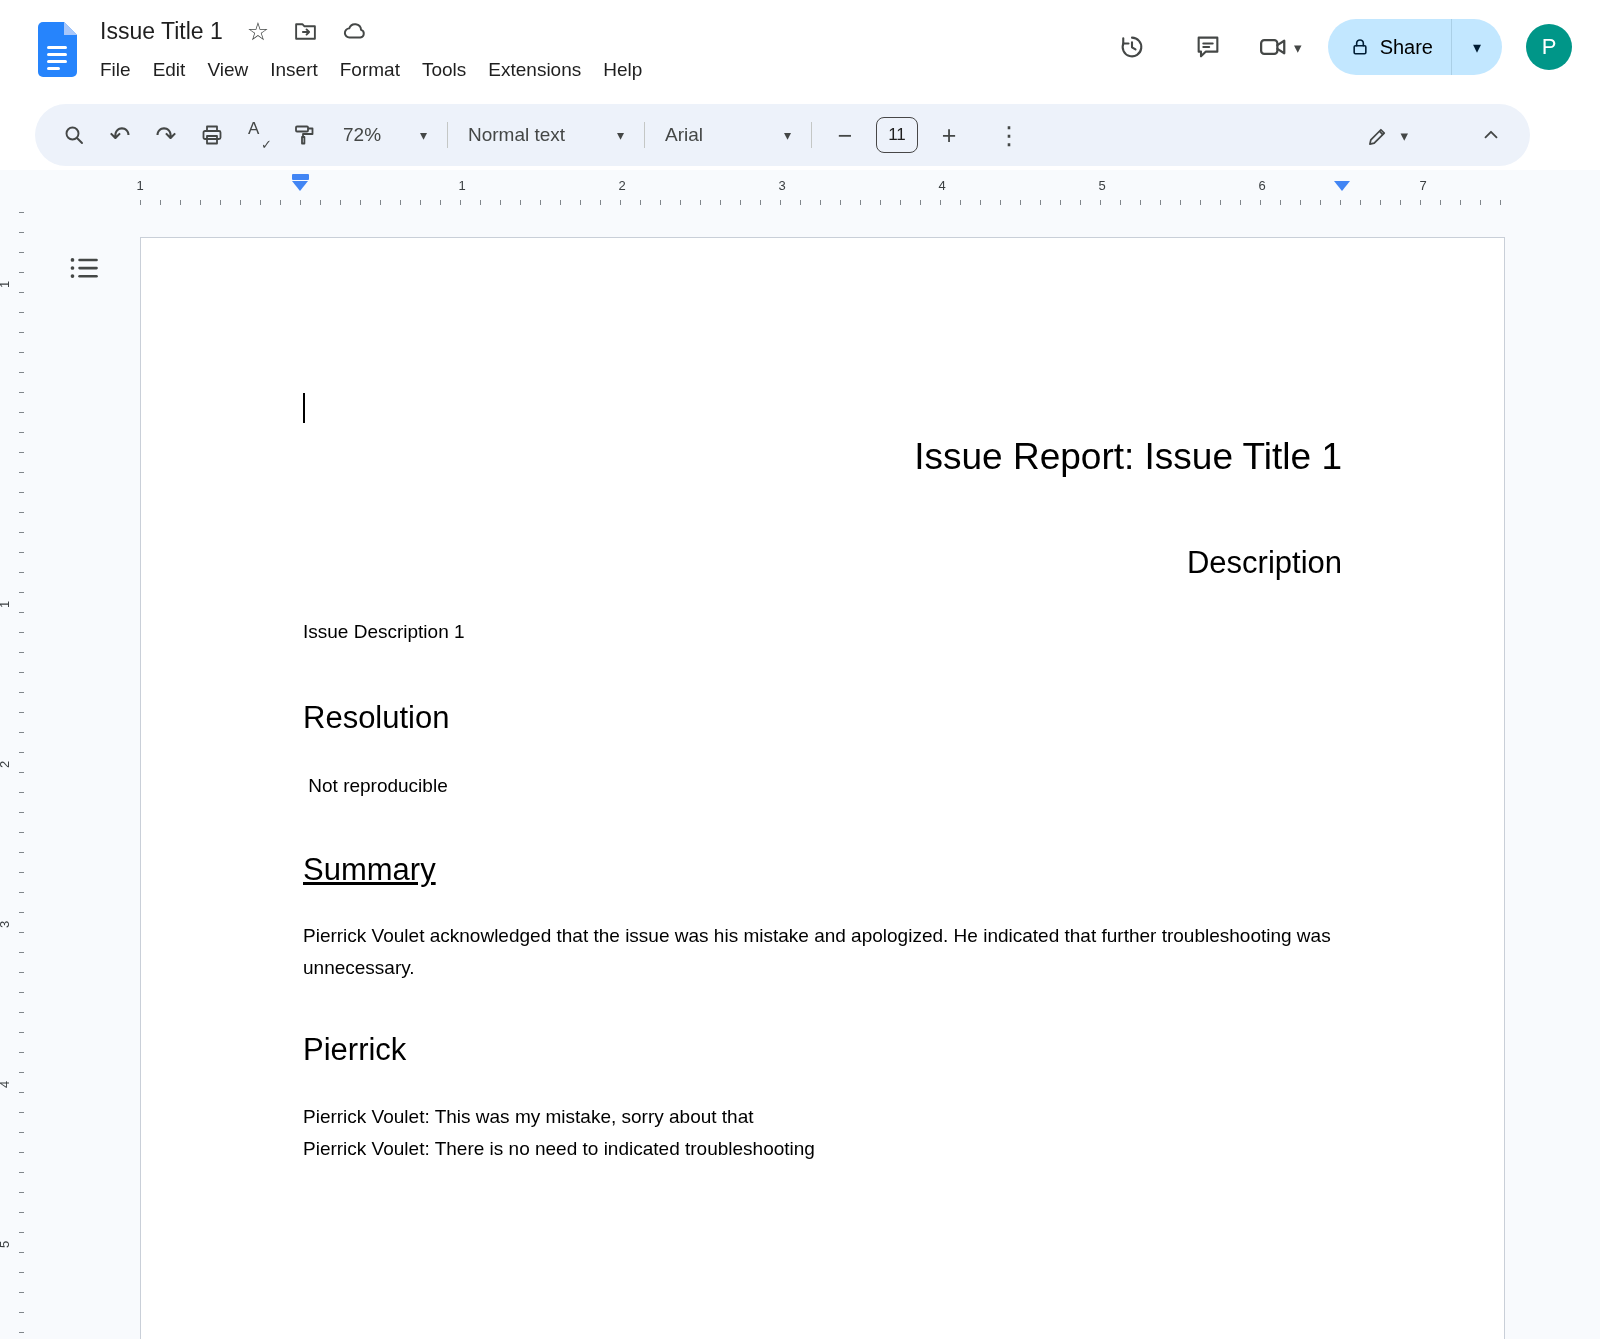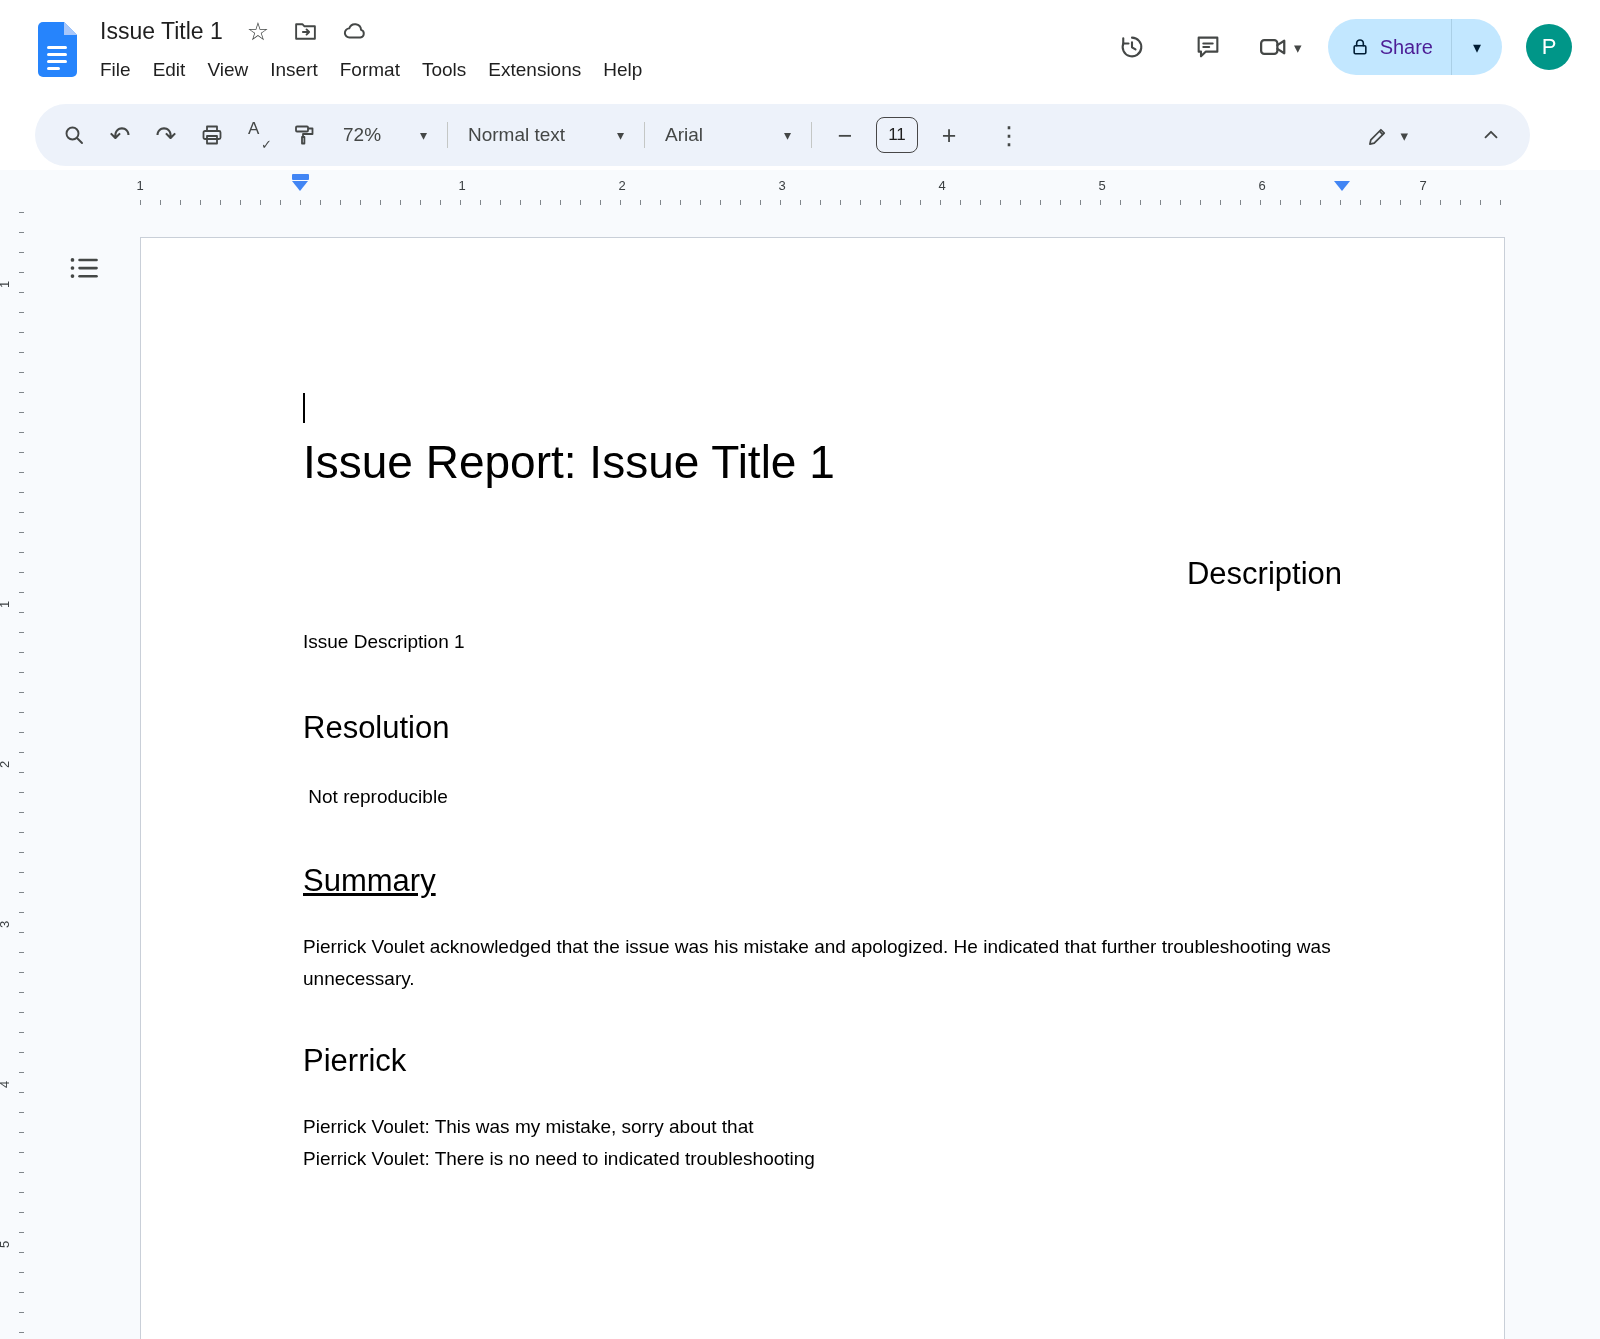--- a/index.html
+++ b/index.html
@@ -18,21 +18,21 @@
   .doc-title { font-size: 23px; color: #1f1f1f; white-space: nowrap; }
   .title-icon { color: #444746; display: flex; align-items: center; font-size: 25px; line-height: 1; }
   .menubar { display: flex; margin-top: 7px; margin-left: -11px; }
   .menu-item { font-size: 19px; padding: 3px 11px; border-radius: 14px; color: #1f1f1f; cursor: default; white-space: nowrap; }
 
   .topbar-right { position: absolute; right: 28px; top: 0; height: 94px; display: flex; align-items: center; gap: 24px; }
   .round-btn { width: 52px; height: 52px; border-radius: 50%; border: none; background: none; display: flex; align-items: center; justify-content: center; color: #444746; }
   .cam-dd { display: flex; align-items: center; gap: 6px; }
   .chev { color: #444746; font-size: 15px; line-height: 1; }
   .share-pill { height: 56px; background: #c2e7ff; border-radius: 28px; display: flex; align-items: center; margin-left: 2px; }
-  .share-main { display: flex; align-items: center; gap: 10px; padding: 0 18px 0 22px; height: 100%; border: none; background: none; color: #4c1d95; font-size: 20px; font-weight: 500; border-radius: 28px 0 0 28px; }
+  .share-main { display: flex; align-items: center; gap: 10px; padding: 0 18px 0 22px; height: 100%; border: none; background: none; color: #000000; font-size: 20px; font-weight: 500; border-radius: 28px 0 0 28px; }
   .share-div { width: 1px; height: 56px; background: rgba(0,29,53,0.12); }
   .share-arrow { width: 50px; height: 100%; border: none; background: none; display: flex; align-items: center; justify-content: center; color: #001d35; font-size: 16px; border-radius: 0 28px 28px 0; }
   .avatar { width: 46px; height: 46px; border-radius: 50%; background: #009688; color: #fff; font-size: 22px; display: flex; align-items: center; justify-content: center; border: none; }
 
   
   .toolbar { position: absolute; left: 35px; top: 104px; width: 1495px; height: 62px; background: #edf2fa; border-radius: 31px; display: flex; align-items: center; padding: 0 16px; }
   .tb-btn { width: 46px; height: 46px; border-radius: 50%; border: none; background: none; display: flex; align-items: center; justify-content: center; color: #444746; font-size: 25px; line-height: 1; }
   .tb-glyph { font-size: 25px; color: #444746; line-height: 1; }
   .tb-sep { width: 1px; height: 26px; background: #c4c7c5; margin: 0 10px; }
   .tb-dd { display: flex; align-items: center; justify-content: space-between; padding: 0 10px; height: 40px; border-radius: 6px; color: #444746; font-size: 19px; }
@@ -66,21 +66,21 @@
   .vruler-ticks { position: absolute; top: 0; bottom: 0; left: 19px; width: 5px;
     background: repeating-linear-gradient(to bottom, #80868b 0 1px, transparent 1px 20px); }
   .vruler-num { position: absolute; left: 1px; font-size: 13px; color: #3c4043; transform: rotate(-90deg); }
 
   .outline-btn { position: absolute; left: 64px; top: 78px; width: 40px; height: 40px; border: none; background: none; display: flex; align-items: center; justify-content: center; }
 
   
   .page { position: absolute; left: 140px; top: 67px; width: 1365px; height: 1300px; background: #fff; border: 1px solid #c9cfd8; }
   .doc-content { padding: 155px 162px 0 162px; }
   .caret { width: 2px; height: 30px; background: #000; }
-  .doc-h1 { font-size: 46px; font-weight: 400; color: #000; margin-top: 12px; line-height: 1.2; white-space: nowrap; }
+  .doc-h1 { font-size: 37px; font-weight: 400; color: #000; margin-top: 12px; line-height: 1.2; white-space: nowrap; text-align: right; }
   .doc-h2 { font-size: 31px; font-weight: 400; color: #000; line-height: 1.3; }
   .mt-desc { margin-top: 64px; text-align: right; }
   .mt-res  { margin-top: 50px; }
   .mt-sum  { margin-top: 48px; text-decoration: underline; }
   .mt-hist { margin-top: 46px; }
   .doc-p { font-size: 19px; line-height: 32px; color: #000; margin-top: 32px; white-space: pre-wrap; }
   .mt-sum-p { margin-top: 30px; }
   .para-group { margin-top: 30px; }
   .para-group p { font-size: 19px; line-height: 32px; color: #000; white-space: pre-wrap; }
 </style>

